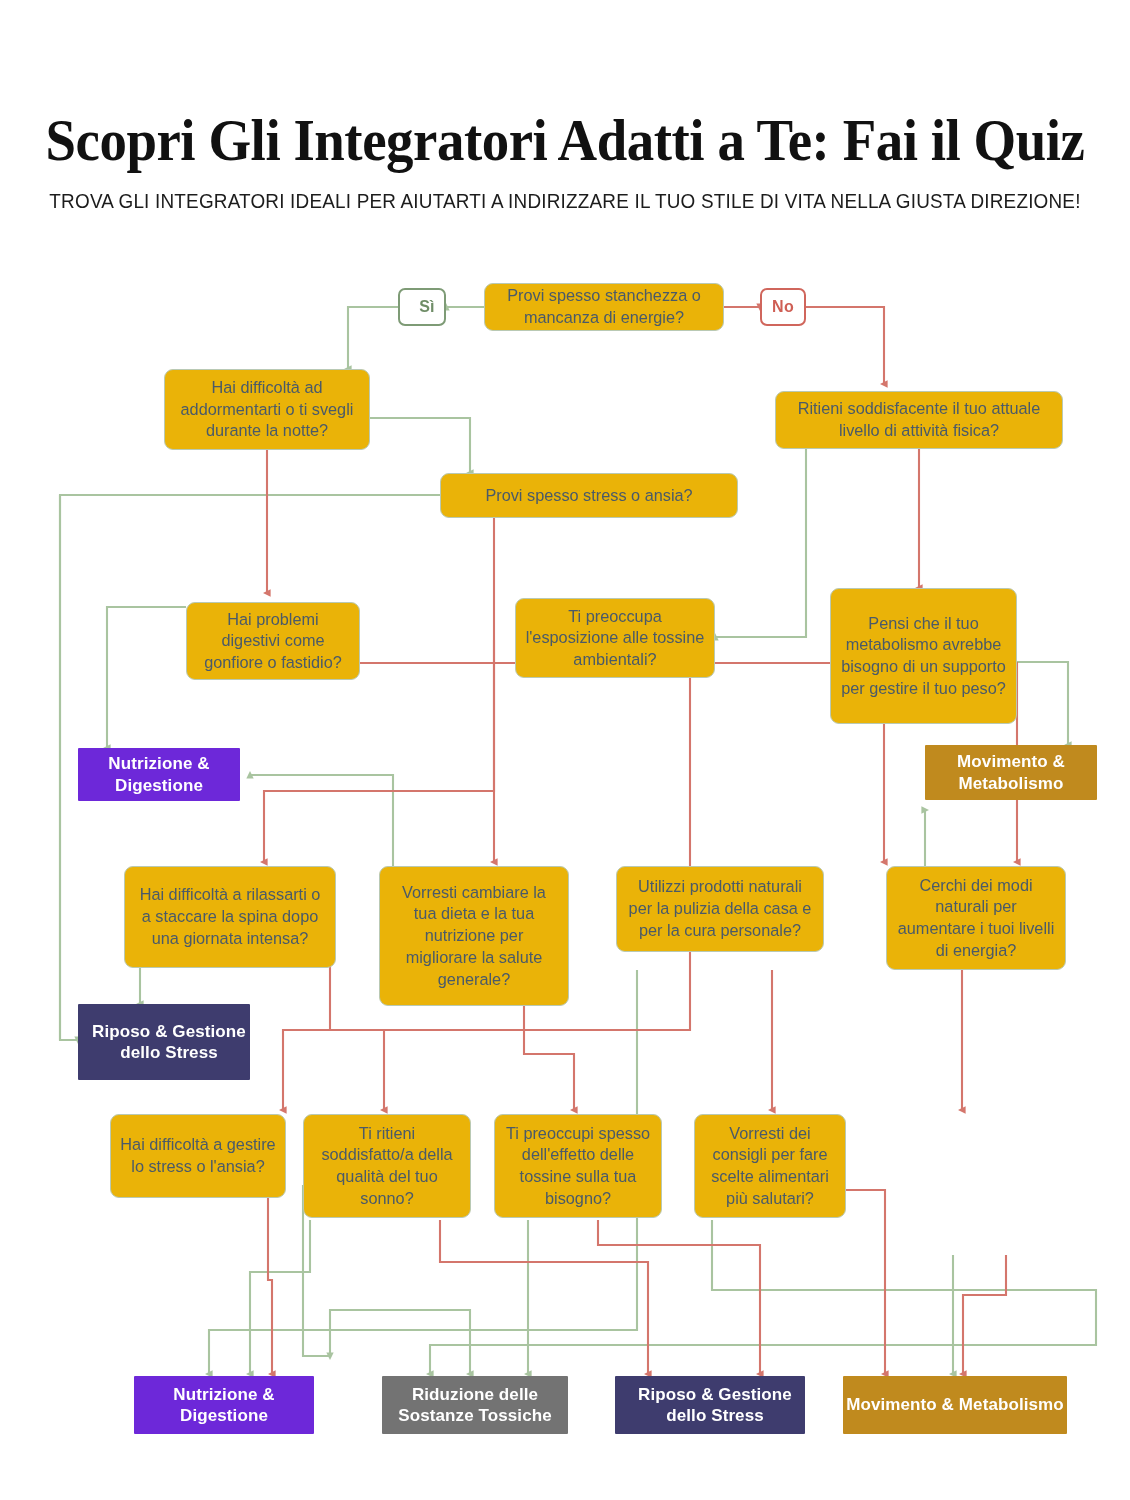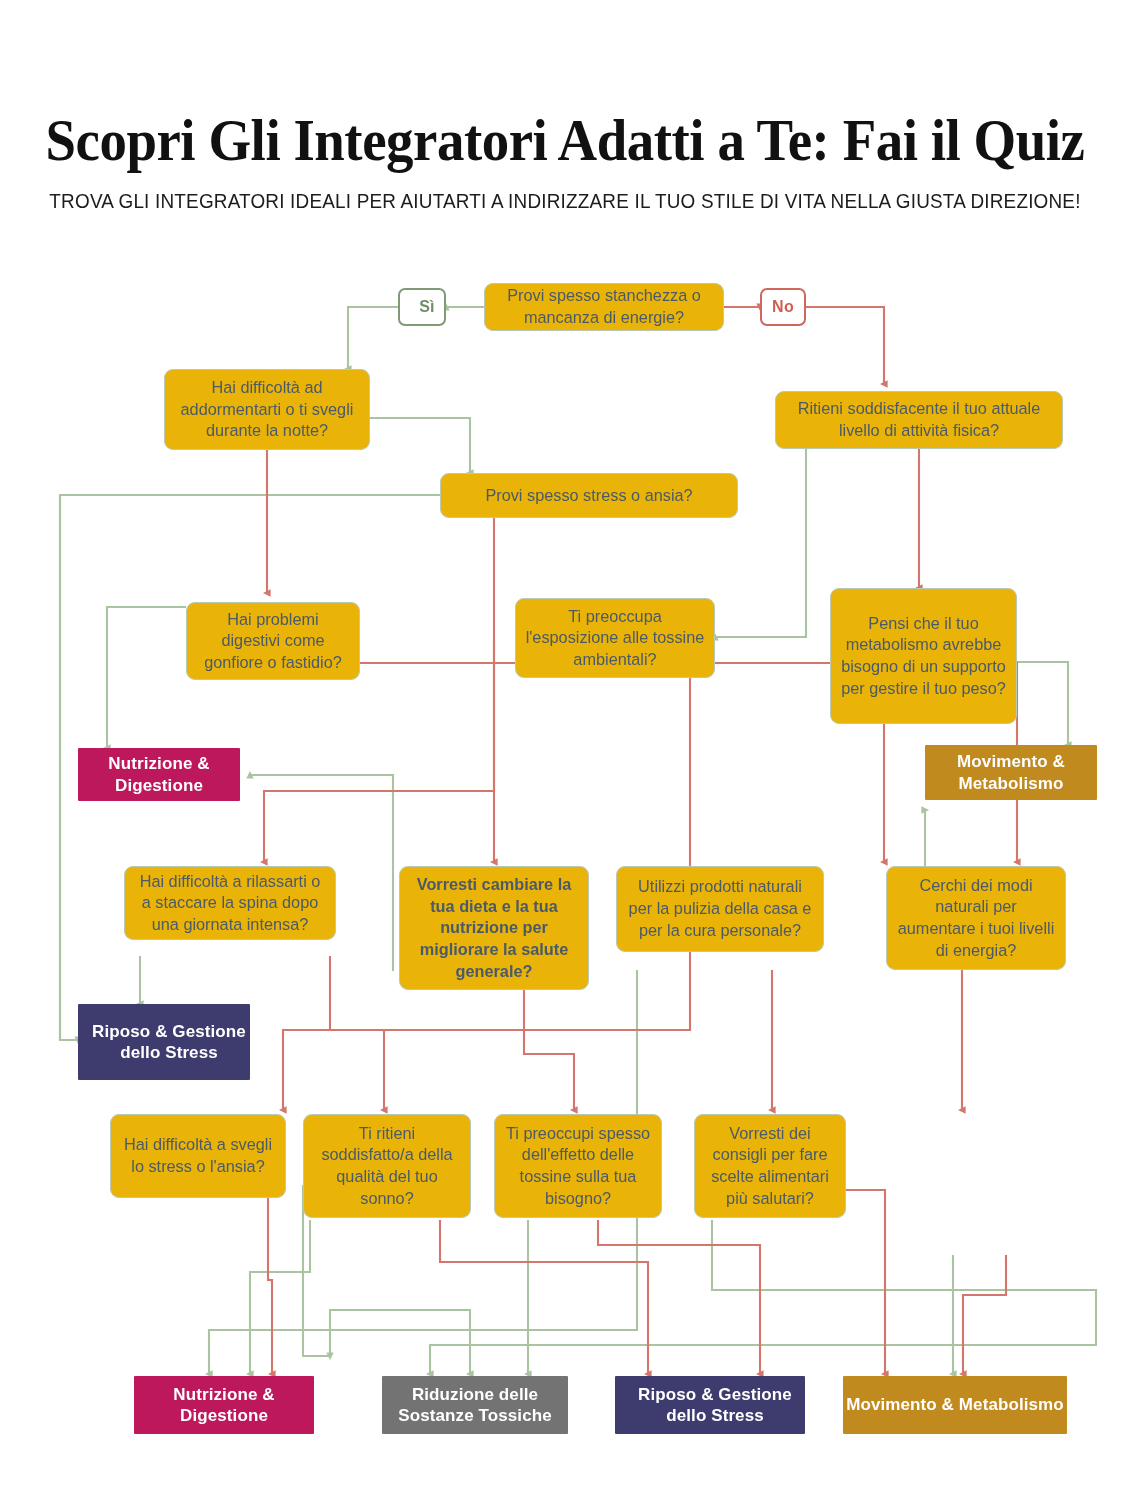--- a/index.html
+++ b/index.html
@@ -64,21 +64,21 @@
   .chip.no{border:2.2px solid #d0665c;color:#cf5f55;}
 
   .res{
     color:#ffffff;
     font-weight:700;
     font-size:17px;
     line-height:1.26;
     letter-spacing:0.1px;
     border-radius:1px;
   }
-  .res.green{background:#be185d;}
+  .res.green{background:#6d28d9;}
   .res.gold{background:#c08a1e;}
   .res.purple{background:#3e3c6e;padding-left:10px;}
   .res.red{background:#737373;}
 </style>
 </head>
 <body>
 
 <div id="stage">
 
   <div id="header">
@@ -223,38 +223,38 @@
   </div>
 
   <div class="node res gold" style="left:925px;top:745px;width:172px;height:55px;">
     <span>Movimento &amp; Metabolismo</span>
   </div>
 
   <div class="node res purple" style="left:78px;top:1004px;width:172px;height:76px;">
     <span>Riposo &amp; Gestione dello Stress</span>
   </div>
 
-  <div class="node q" style="left:124px;top:866px;width:212px;height:74px;">
+  <div class="node q" style="left:124px;top:866px;width:212px;height:102px;">
     <span>Hai difficoltà a rilassarti o a staccare la spina dopo una giornata intensa?</span>
   </div>
 
-  <div class="node q" style="left:399px;top:866px;width:190px;height:124px;font-weight:bold;">
+  <div class="node q" style="left:379px;top:866px;width:190px;height:140px;">
     <span>Vorresti cambiare la tua dieta e la tua nutrizione per migliorare la salute generale?</span>
   </div>
 
   <div class="node q" style="left:616px;top:866px;width:208px;height:86px;">
     <span>Utilizzi prodotti naturali per la pulizia della casa e per la cura personale?</span>
   </div>
 
   <div class="node q" style="left:886px;top:866px;width:180px;height:104px;">
     <span>Cerchi dei modi naturali per aumentare i tuoi livelli di energia?</span>
   </div>
 
   <div class="node q" style="left:110px;top:1114px;width:176px;height:84px;">
-    <span>Hai difficoltà a svegli lo stress o l'ansia?</span>
+    <span>Hai difficoltà a gestire lo stress o l'ansia?</span>
   </div>
 
   <div class="node q" style="left:303px;top:1114px;width:168px;height:104px;">
     <span>Ti ritieni soddisfatto/a della qualità del tuo sonno?</span>
   </div>
 
   <div class="node q" style="left:494px;top:1114px;width:168px;height:104px;">
     <span>Ti preoccupi spesso dell'effetto delle tossine sulla tua bisogno?</span>
   </div>
 

